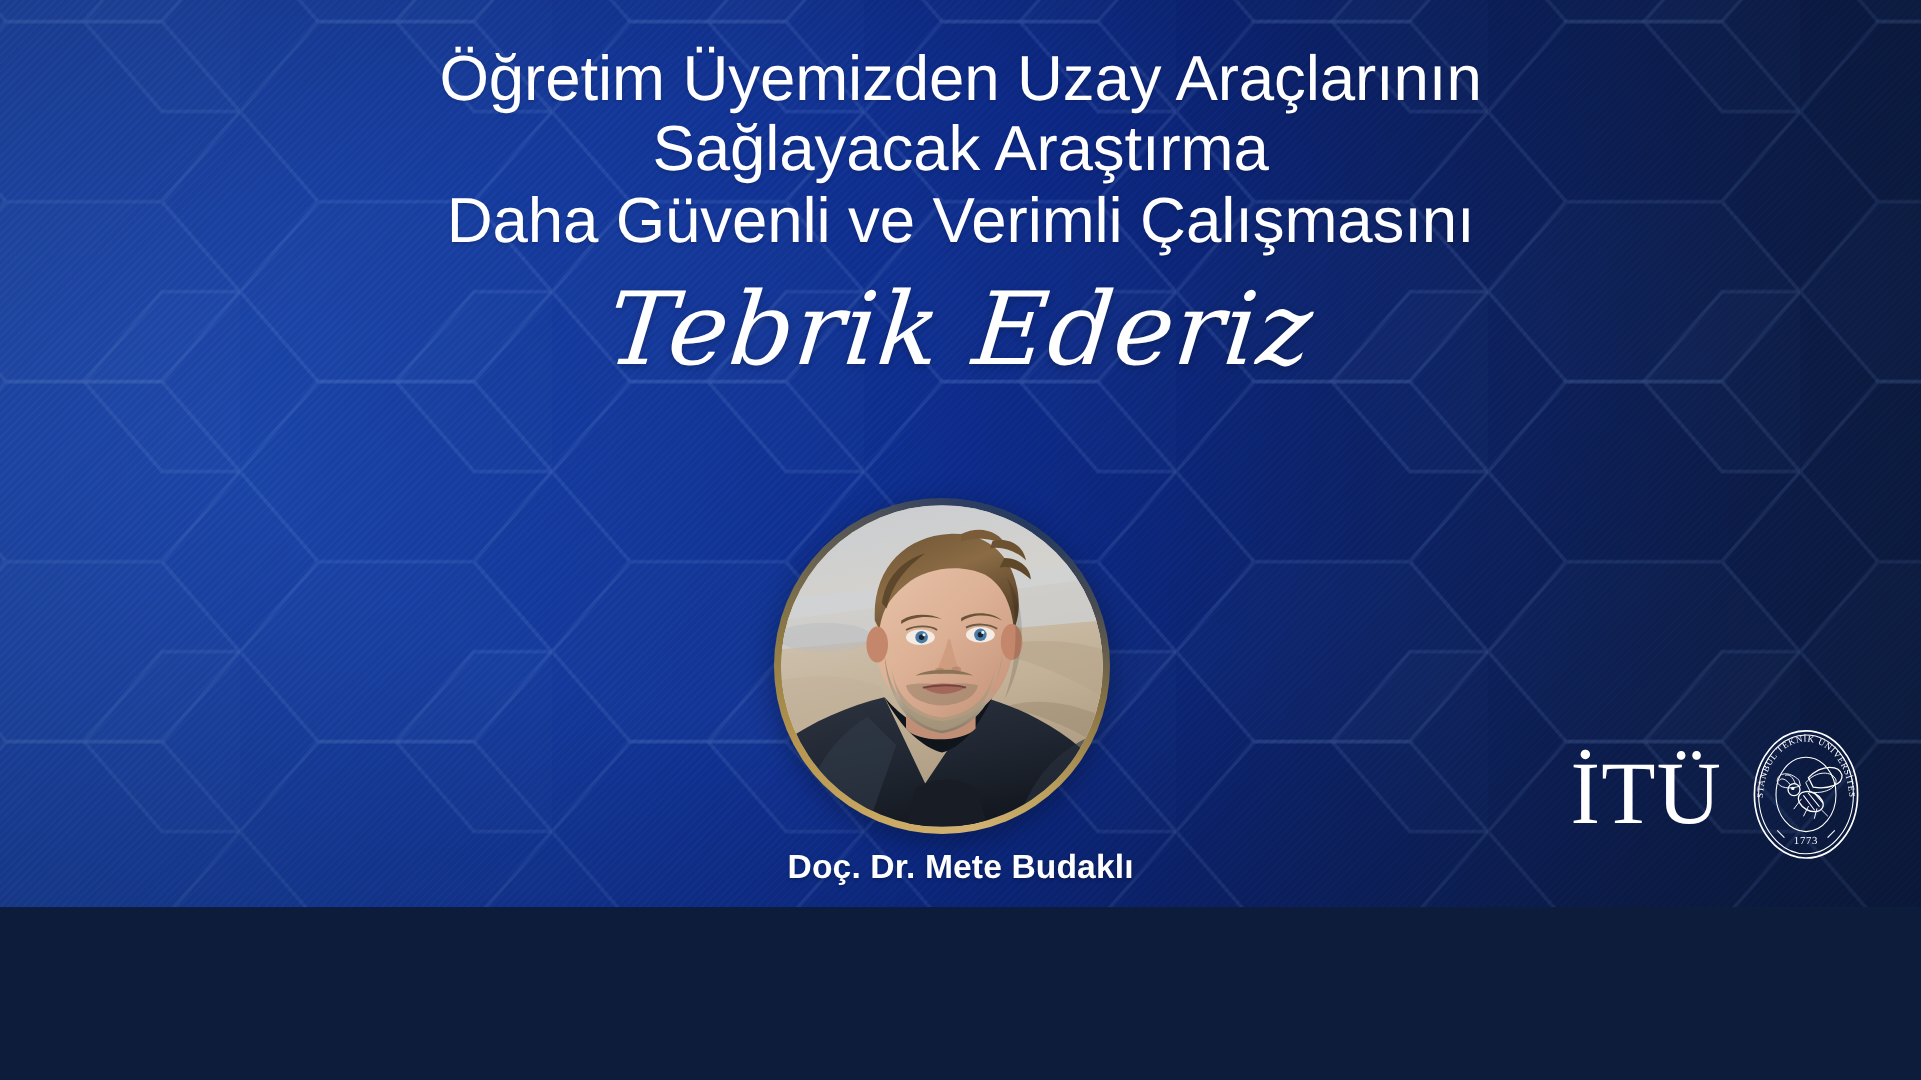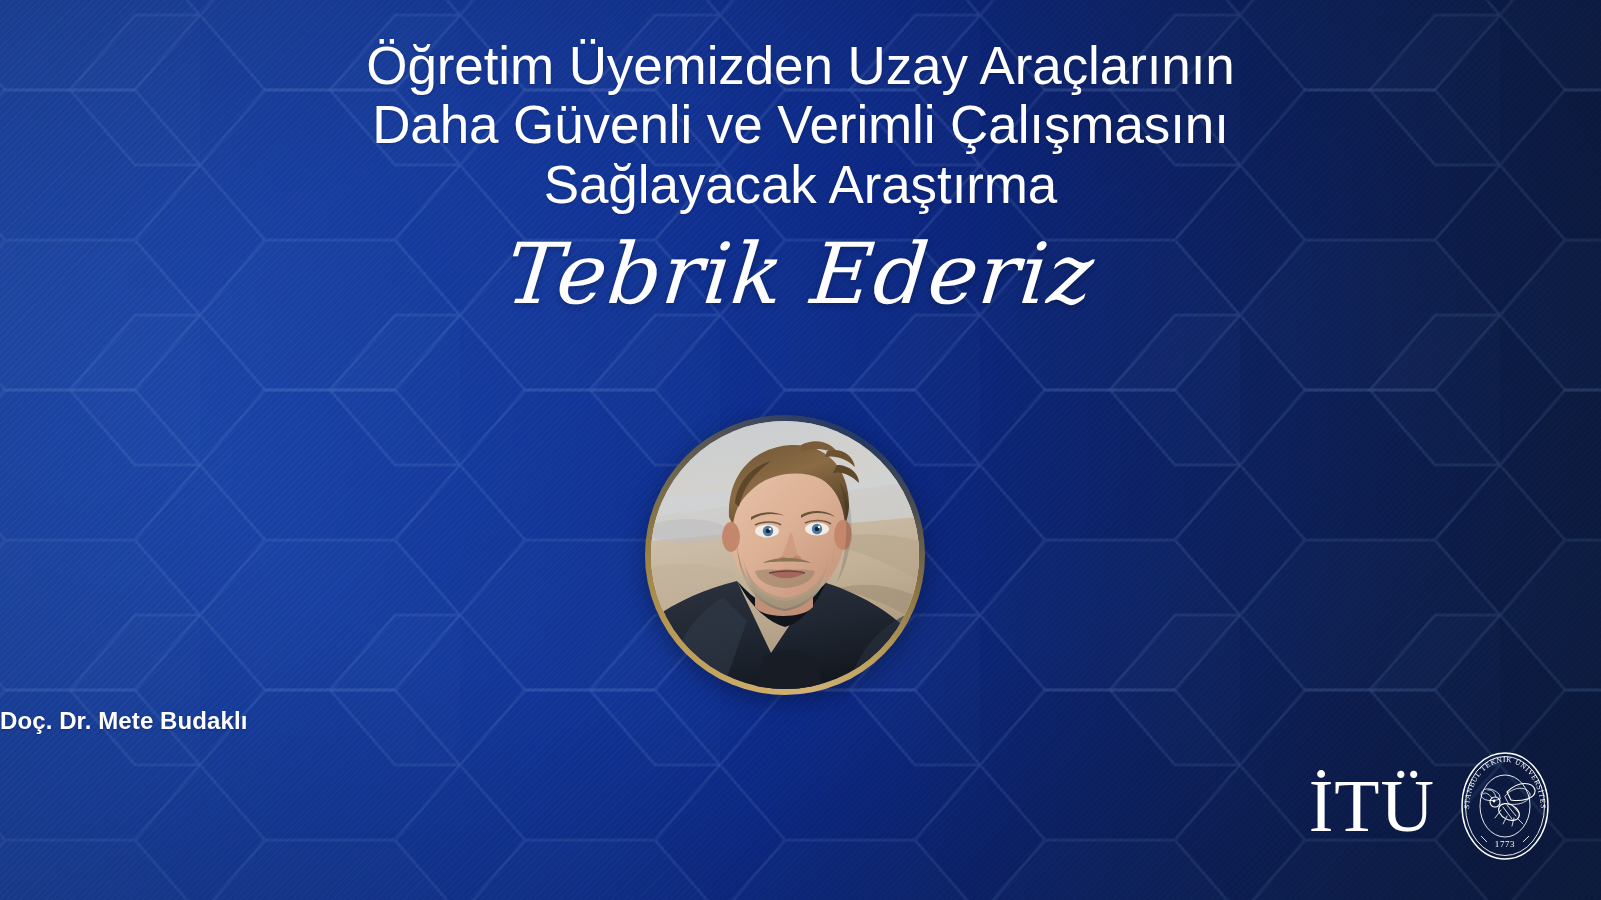--- a/index.html
+++ b/index.html
@@ -9,21 +9,21 @@
     background: #0d1c3a;
   }
   body {
     font-family: "Liberation Sans", sans-serif;
     -webkit-font-smoothing: antialiased;
   }
 
   #poster {
     position: relative;
     width: 1601px;
-    height: 900px;
+    height: 756px;
     overflow: hidden;
     background: #0369a1;
   }
 
   
   .bg-gradient {
     position: absolute;
     inset: 0;
     background:
       radial-gradient(ellipse 95% 120% at 8% 52%, #2f58ab 0%, #274d9c 22%, #21428a 44%, #1b3572 68%, #162c5e 100%),
@@ -143,24 +143,25 @@
     border-radius: 50%;
     overflow: hidden;
     background: #c9c0b2;
   }
   .portrait-photo svg { display: block; width: 100%; height: 100%; }
 
   .person-name {
     position: absolute;
     top: 707px;
     left: 0; right: 0;
+    text-align: center;
     color: #ffffff;
     font-family: "Liberation Sans", sans-serif;
     font-weight: 700;
-    font-size: 24px;
+    font-size: 28px;
     letter-spacing: 0.1px;
     text-shadow: 0 1px 3px rgba(0,0,0,0.25);
   }
   .person-dept {
     position: absolute;
     top: 740px;
     left: 0; right: 0;
     text-align: center;
     color: #f2f4f8;
     font-family: "Liberation Sans", sans-serif;
@@ -216,22 +217,22 @@
     </svg>
   </div>
 
   <div class="bg-stripes"></div>
   <div class="bg-vignette"></div>
 
   <div class="content">
 
     <div class="headline">
       <span class="line">Öğretim Üyemizden Uzay Araçlarının</span>
+      <span class="line">Sağlayacak Araştırma</span>
       <span class="line">Daha Güvenli ve Verimli Çalışmasını</span>
-      <span class="line">Sağlayacak Araştırma</span>
     </div>
 
     <div class="script">Tebrik Ederiz</div>
 
     <div class="portrait-wrap">
       <div class="portrait-ring"></div>
       <div class="portrait-photo">
         <svg viewBox="0 0 268 268" xmlns="http://www.w3.org/2000/svg">
           <defs>
             <linearGradient id="sky" x1="0" y1="0" x2="0.2" y2="1">

